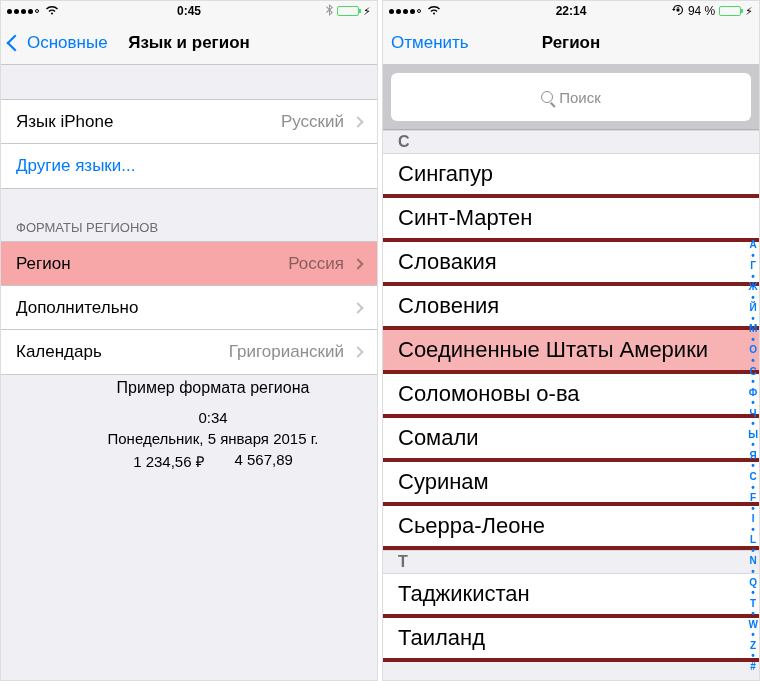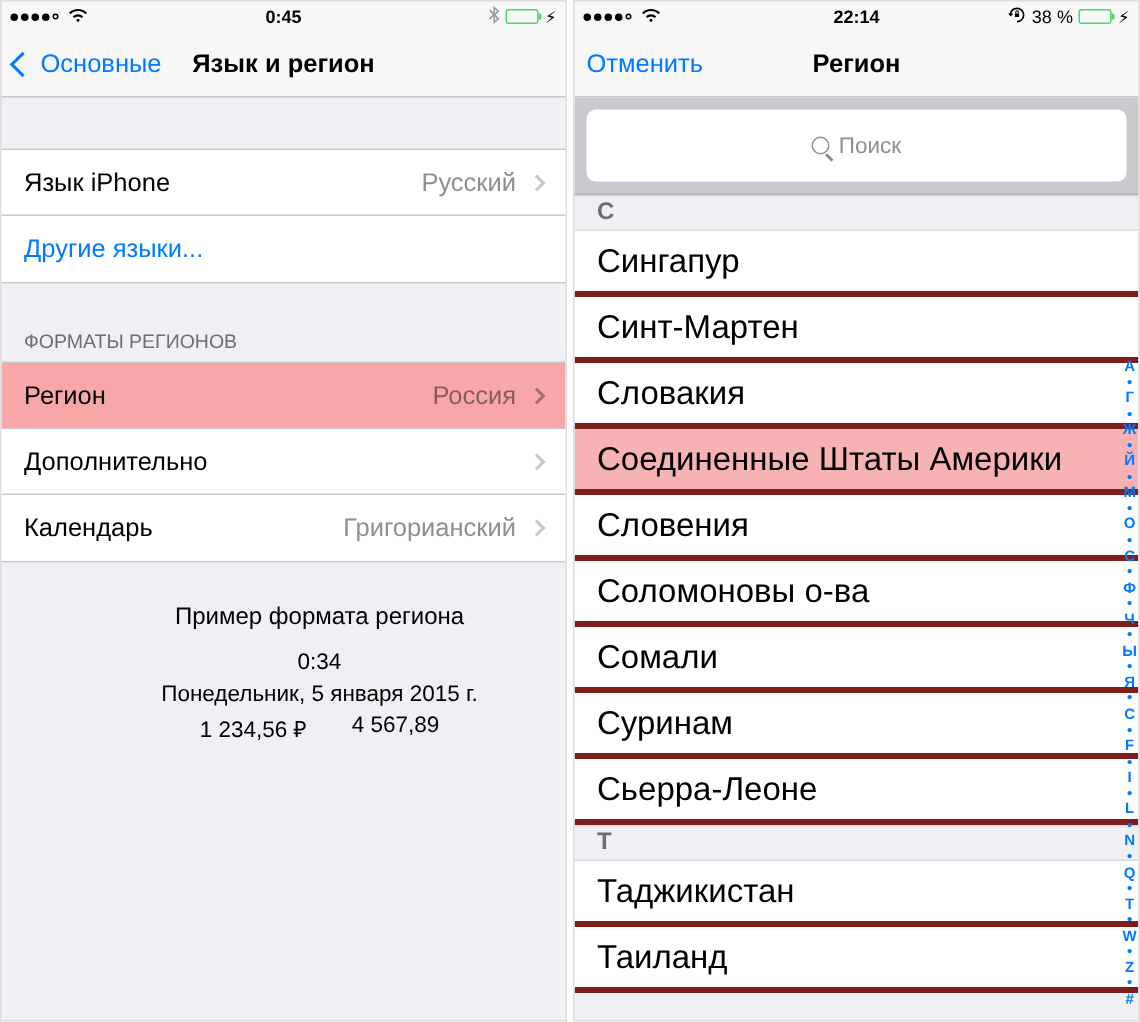--- a/index.html
+++ b/index.html
@@ -85,21 +85,21 @@
   .row.highlight { background:#f7a7a7; }
   .row.highlight .value { color:rgba(0,0,0,0.45); }
   .row.highlight .disclosure { border-color:rgba(0,0,0,0.35); }
   .section-header {
     font-size:13px; color:#6d6d72; padding:18px 15px 6px;
     text-transform:uppercase;
     margin-top:13px;
   }
   .spacer { height:34px; }
   .example {
-    text-align:center; font-size:15px; color:#000; padding:28px 10px 30px;margin-left:48px;
+    text-align:center; font-size:15px; color:#000; padding:4px 10px 30px;margin-left:48px;
   }
   .example .hdr { font-size:16px; margin-bottom:12px; }
   .example .line { margin:4px 0; }
   .example .nums { display:flex; justify-content:center; gap:30px; margin-top:4px; }
   
   .searchwrap {
     padding:8px; background:#c9c9ce; border-bottom:1px solid #b2b2b6;
   }
   .searchfield {
     height:48px; background:#fff; border-radius:6px; display:flex;
@@ -229,21 +229,21 @@
     </div>
     <div class="sb-center">22:14</div>
     <div class="sb-right">
       <span class="lock-rot">
         <svg width="12" height="12" viewBox="0 0 12 12">
             <path d="M6 1a5 5 0 00-4.9 4H0l1.8 2L3.6 5H2.2A3.9 3.9 0 116 9.9v1.1A5 5 0 106 1z" fill="#000"></path>
             <rect x="4.6" y="5" width="2.8" height="2.4" rx=".4" fill="#000"></rect>
             <path d="M5.2 5V4a.8.8 0 011.6 0v1" stroke="#000" stroke-width=".7" fill="none"></path>
           </svg>
       </span>
-      <span>38 %</span>
+      <span>94 %</span>
       <span class="battery"><span class="fill"></span></span>
       <span class="bolt">⚡︎</span>
     </div>
   </div>
 
   <div class="navbar">
     <span class="cancel">Отменить</span>
     <div class="title">Регион</div>
   </div>
 
@@ -259,25 +259,25 @@
         <div class="index-header">С</div>
         <div class="row">
           <span>Сингапур</span>
         </div>
         <div class="row">
           <span>Синт-Мартен</span>
         </div>
         <div class="row">
           <span>Словакия</span>
         </div>
+        <div class="row">
+          <span>Словения</span>
+        </div>
         <div class="row highlight">
           <span>Соединенные Штаты Америки</span>
-        </div>
-        <div class="row">
-          <span>Словения</span>
         </div>
         <div class="row">
           <span>Соломоновы о-ва</span>
         </div>
         <div class="row">
           <span>Сомали</span>
         </div>
         <div class="row">
           <span>Суринам</span>
         </div>

